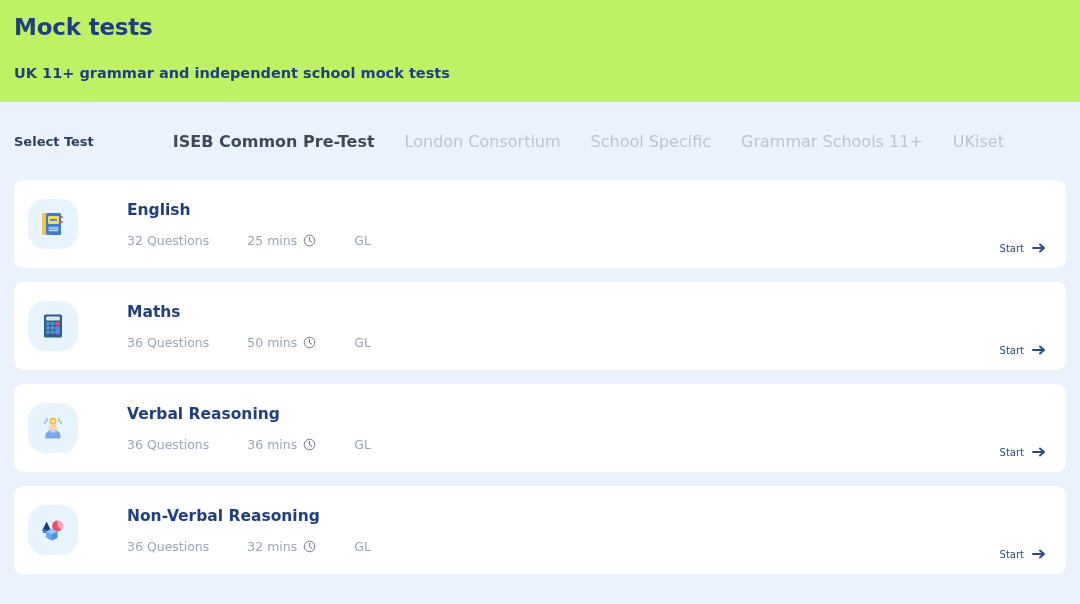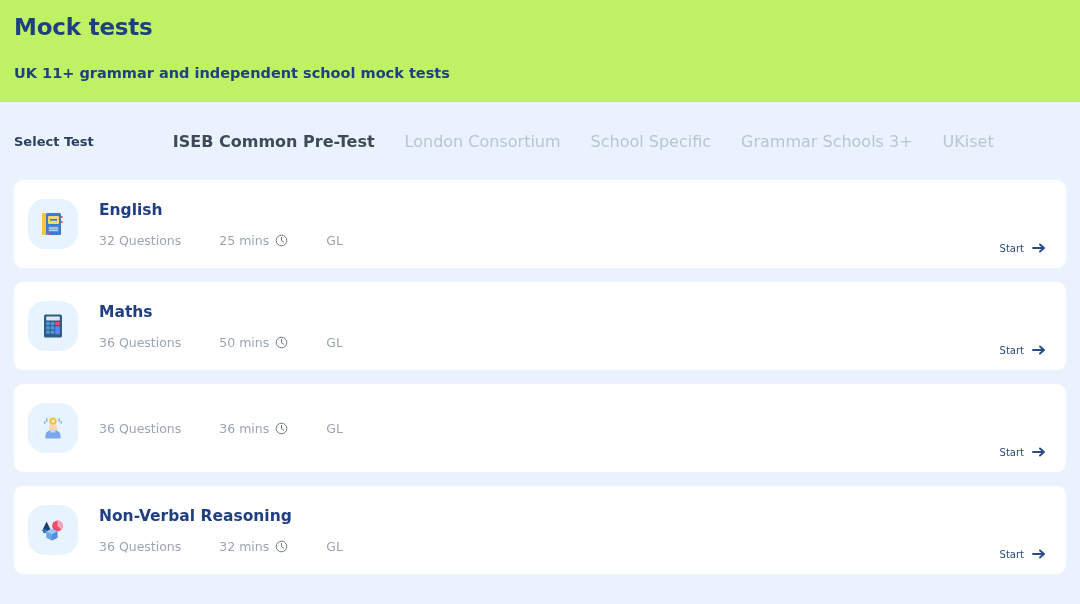--- a/index.html
+++ b/index.html
@@ -87,20 +87,21 @@
 
   .card {
     background: #ffffff;
     border-radius: 9px;
     height: 88px;
     margin-bottom: 14px;
     display: flex;
     align-items: center;
     padding: 0 14px 0 14px;
     position: relative;
+    gap: 28px;
   }
 
   .card-icon {
     width: 50px;
     height: 50px;
     border-radius: 17px;
     background: #e8f4fd;
     flex: 0 0 50px;
     display: flex;
     align-items: center;
@@ -159,21 +160,21 @@
     <div class="page-title">Mock tests</div>
     <div class="page-subtitle">UK 11+ grammar and independent school mock tests</div>
   </div>
 
   <div class="tabbar">
     <div class="tabbar-label">Select Test</div>
     <div class="tabs">
       <div class="tab active">ISEB Common Pre-Test</div>
       <div class="tab">London Consortium</div>
       <div class="tab">School Specific</div>
-      <div class="tab">Grammar Schools 3+</div>
+      <div class="tab">Grammar Schools 11+</div>
       <div class="tab">UKiset</div>
     </div>
   </div>
 
   <div class="cards">
 
     <div class="card">
       <div class="card-icon">
         <svg width="30" height="30" viewBox="0 0 30 30">
           <rect x="4" y="4" width="19" height="22" rx="1.5" fill="#f5c542"></rect>
@@ -264,20 +265,21 @@
           <rect x="22.4" y="8" width="1.6" height="3" rx="0.8" fill="#8fb8f0"></rect>
           <circle cx="15" cy="8.3" r="3.7" fill="#f5c542"></circle>
           <circle cx="15" cy="8.3" r="1.4" fill="#e8f4fd"></circle>
           <path d="M11.4 11.5 h7.2 v3.4 a3.6 3.6 0 0 1 -7.2 0 z" fill="#fbd3b4"></path>
           <path d="M15 12.2 c-2.6 0 -4.2 1.6 -4.2 3.6 v1.6 h8.4 v-1.6 c0 -2 -1.6 -3.6 -4.2 -3.6 z" fill="#fbd3b4"></path>
           <path d="M7.5 25.5 v-3.4 c0 -3.1 3.3 -5.2 7.5 -5.2 s7.5 2.1 7.5 5.2 v3.4 z" fill="#7aa6ee"></path>
           <path d="M12.6 17.2 h4.8 v2.2 h-4.8 z" fill="#cfe2f3"></path>
         </svg>
       </div>
       <div class="card-body">
+        <div class="card-title">Verbal Reasoning</div>
         <div class="card-meta">
           <span class="meta-questions">36 Questions</span>
           <span class="meta-time">
             <span>36 mins</span>
             <span class="clock">
               <svg width="13" height="13" viewBox="0 0 13 13">
                 <circle cx="6.5" cy="6.5" r="5.3" fill="none" stroke="#6b7684" stroke-width="1"></circle>
                 <path d="M6.5 3.4 V6.7 L8.7 8.1" fill="none" stroke="#6b7684" stroke-width="1" stroke-linecap="round"></path>
               </svg>
             </span>

